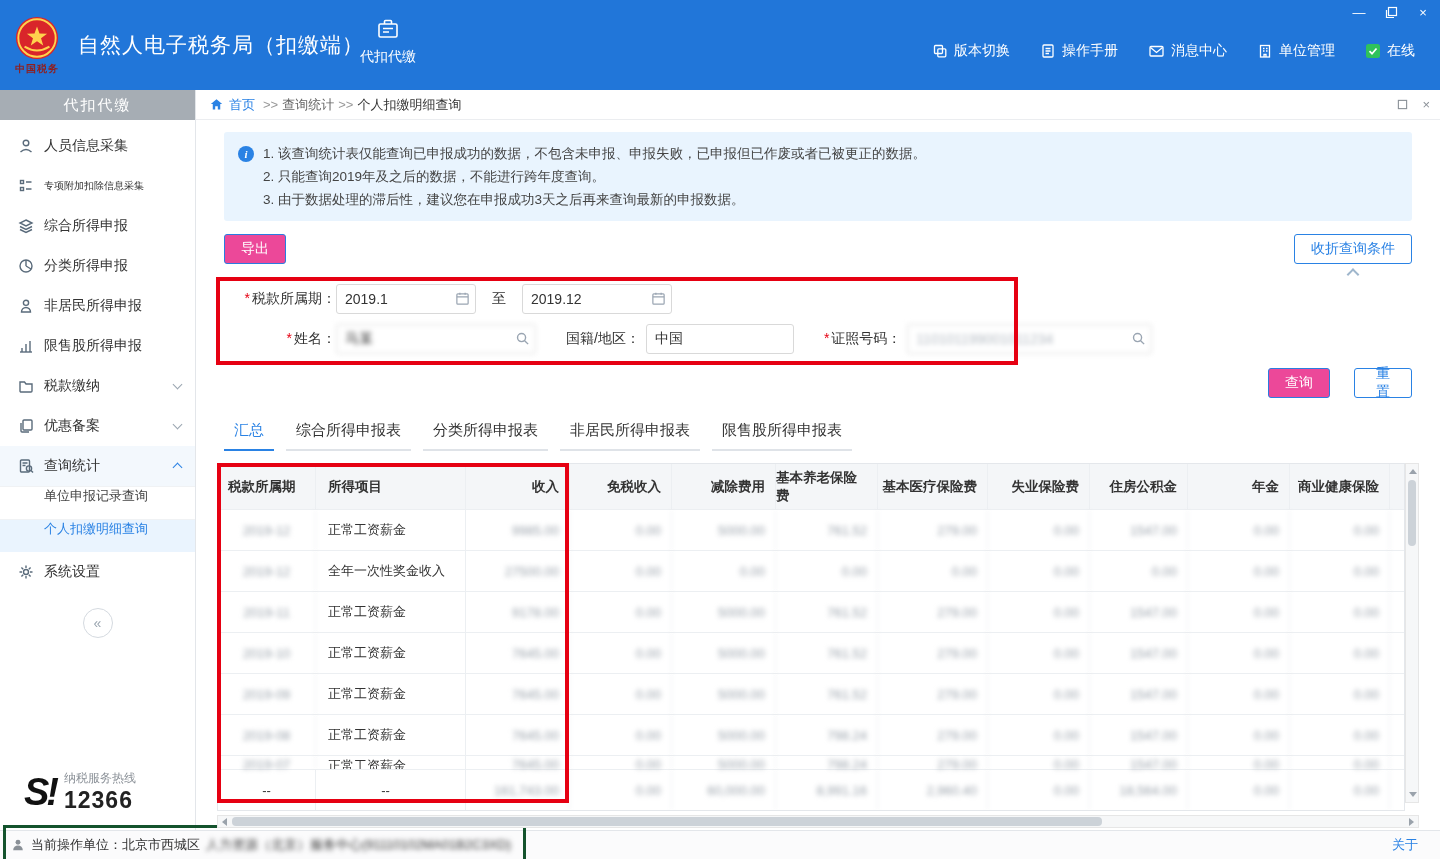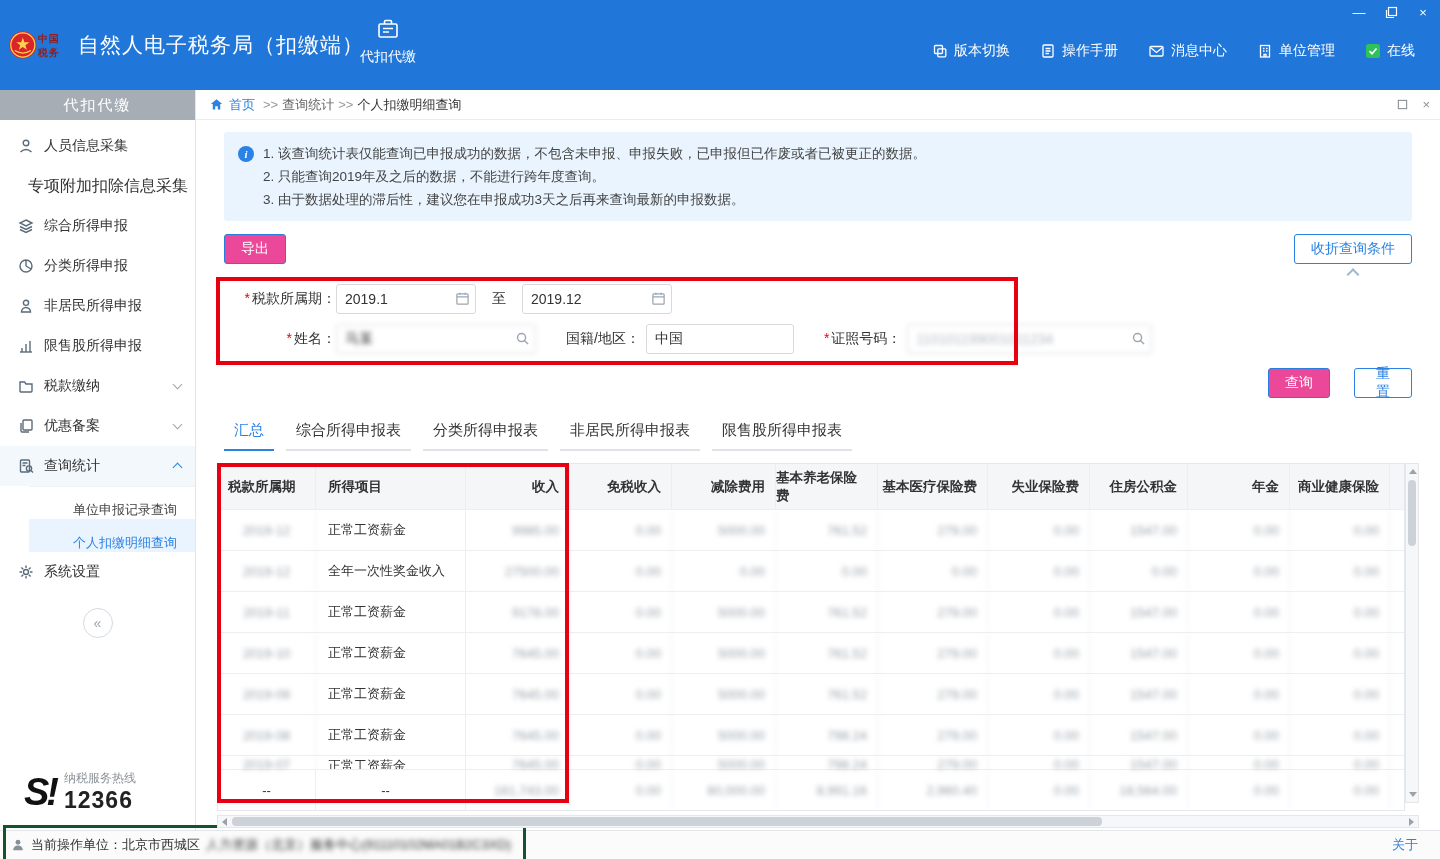--- a/index.html
+++ b/index.html
@@ -2,46 +2,46 @@
 <html><head>
 <meta charset="utf-8">
 <style>
   * { margin:0; padding:0; box-sizing:border-box; }
   html,body { width:1440px; height:859px; overflow:hidden; }
   body { font-family:"Liberation Sans","DejaVu Sans",sans-serif; background:#fff; color:#333; }
   .app { width:1440px; height:859px; display:flex; flex-direction:column; }
 
   
   .topbar { height:90px; background:#2176d9; color:#fff; display:flex; align-items:center; position:relative; flex:none; }
-  .logo-wrap { display:flex; flex-direction:row; align-items:center; margin-left:8px; width:58px; }
+  .logo-wrap { display:flex; flex-direction:column; align-items:center; margin-left:8px; width:58px; }
   .logo-text { font-size:10px; color:#8f1f1f; font-weight:700; margin-top:1px; letter-spacing:1px; }
   .app-title { font-size:21px; margin-left:12px; letter-spacing:1px; }
   .module-tab { position:absolute; left:352px; top:16px; width:72px; display:flex; flex-direction:column; align-items:center; gap:6px; cursor:pointer; }
   .module-tab span { font-size:14px; }
   .top-nav { margin-left:auto; display:flex; align-items:center; gap:30px; margin-right:25px; margin-top:12px; }
   .top-nav-item { display:flex; align-items:center; gap:6px; font-size:14px; cursor:pointer; }
   .online-badge { display:flex; align-items:center; gap:6px; font-size:14px; cursor:pointer; }
   .win-controls { position:absolute; top:3px; right:8px; display:flex; gap:14px; align-items:center; }
   .win-btn { width:18px; height:18px; display:flex; align-items:center; justify-content:center; font-size:13px; cursor:pointer; color:#fff; }
 
   
   .main-row { flex:1; display:flex; min-height:0; }
 
   
   .sidebar { width:196px; flex:none; background:#fff; border-right:1px solid #e3e6ea; display:flex; flex-direction:column; }
   .sidebar-title { height:30px; background:#a6adb4; color:#fff; font-size:15px; display:flex; align-items:center; justify-content:center; letter-spacing:2px; flex:none; }
   .side-nav { flex:1; overflow:hidden; padding-top:6px; }
   .side-item { height:40px; display:flex; align-items:center; padding:0 14px 0 18px; gap:10px; font-size:14px; color:#333; cursor:pointer; }
   .side-item .lbl { white-space:nowrap; }
-  .side-item.small .lbl { font-size:16px; }
+  .side-item.small .lbl { font-size:10px; }
   .side-item.open { background:#f3f8fd; }
   .chev { width:7px; height:7px; border-right:1.5px solid #9aa5b0; border-bottom:1.5px solid #9aa5b0; margin-left:auto; flex:none; }
   .chev.down { transform:rotate(45deg); margin-top:-3px; }
   .chev.up { transform:rotate(-135deg); border-color:#2a82e4; margin-top:3px; }
-  .side-sub { height:33px; display:flex; align-items:flex-end; padding-left:44px; font-size:13px; color:#444; border-top:1px solid #f0f2f4; cursor:pointer;margin-left:29px; }
+  .side-sub { height:33px; display:flex; align-items:flex-start; padding-left:44px; font-size:13px; color:#444; border-top:1px solid #f0f2f4; cursor:pointer; }
   .side-sub.active { color:#2a82e4; background:#eaf4fe; }
   .side-sub:last-of-type { border-bottom:1px solid #f0f2f4; }
   .collapse-btn { width:30px; height:30px; border:1px solid #d5dae0; border-radius:50%; color:#9aa5b0; display:flex; align-items:center; justify-content:center; font-size:14px; margin:16px auto 0; cursor:pointer; }
   .hotline { margin-top:auto; padding:0 0 16px 24px; display:flex; align-items:center; gap:8px; }
   .hotline-logo { font-size:38px; font-weight:900; color:#111; font-style:italic; letter-spacing:-3px; line-height:1; }
   .hotline-texts { display:flex; flex-direction:column; }
   .hotline-label { font-size:12px; color:#8a9097; }
   .hotline-number { font-size:23px; font-weight:700; color:#222; letter-spacing:1px; }
 
   

